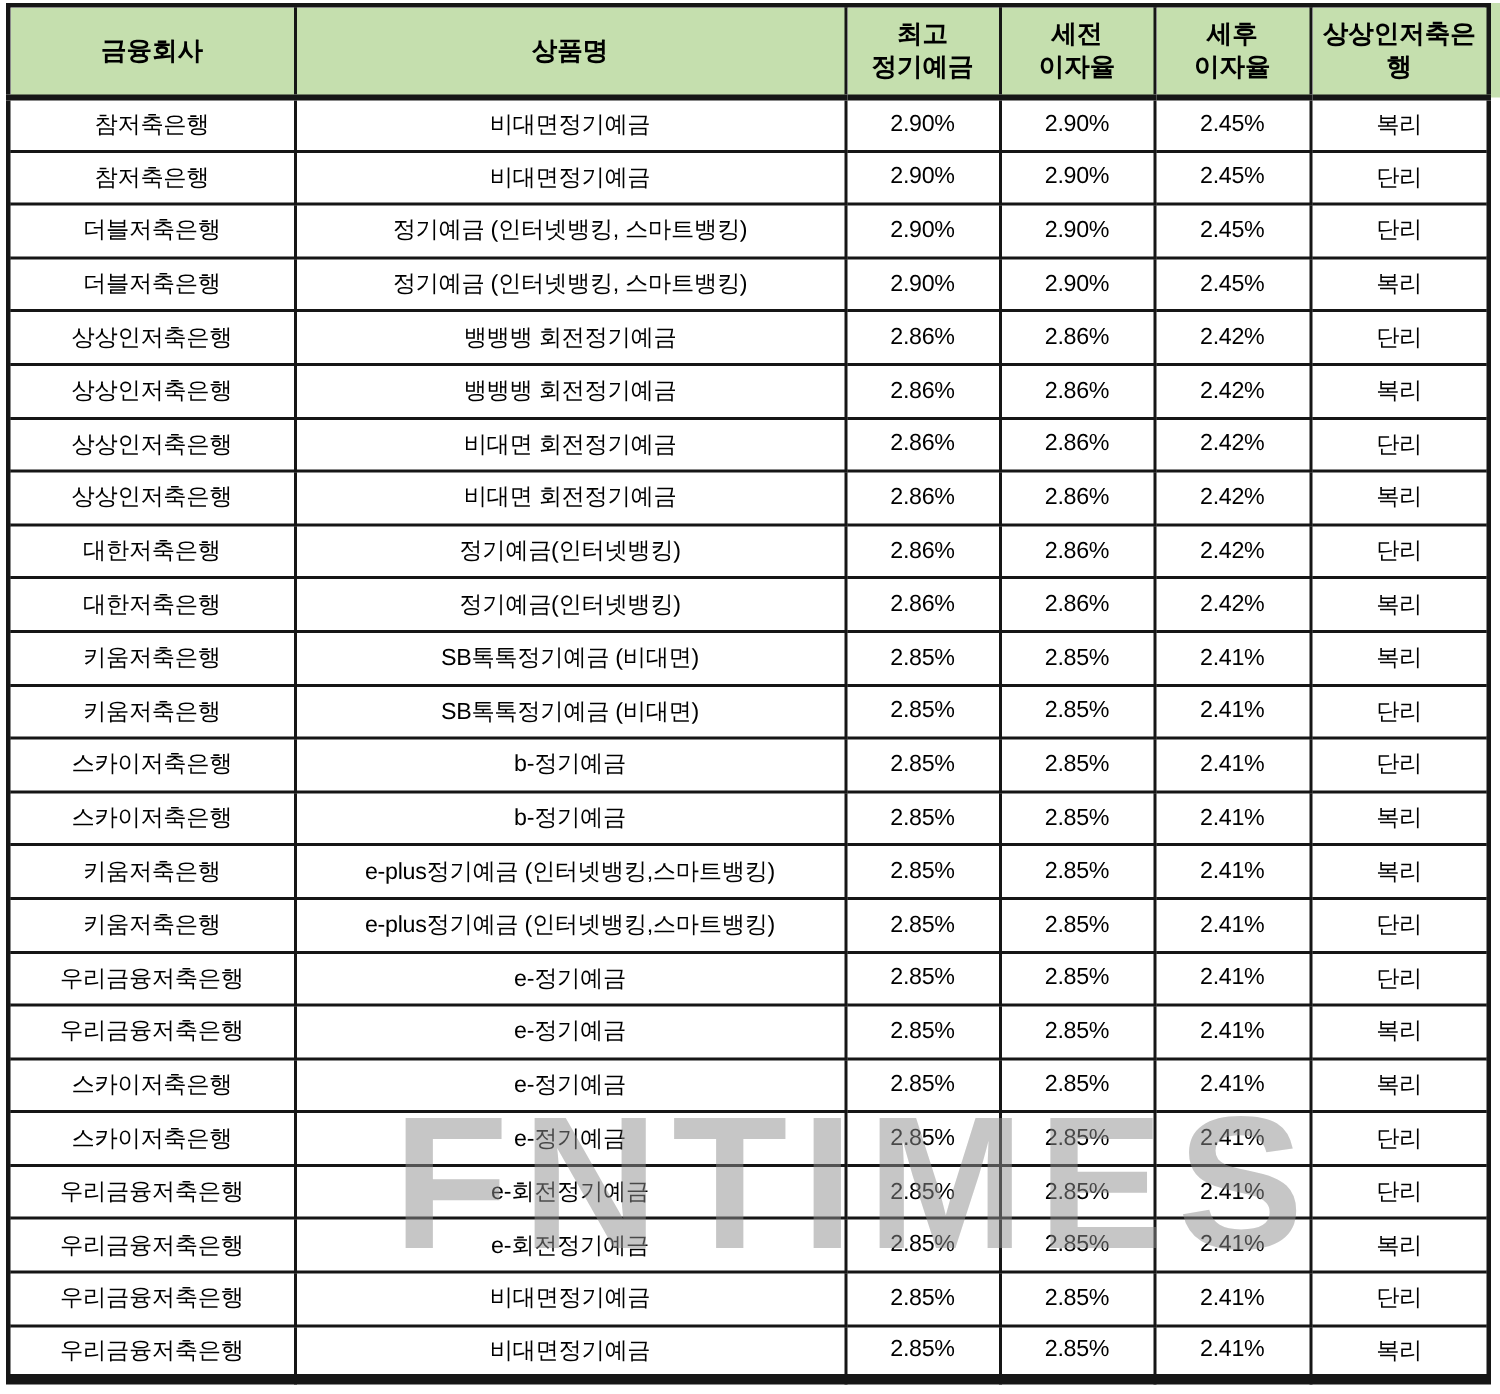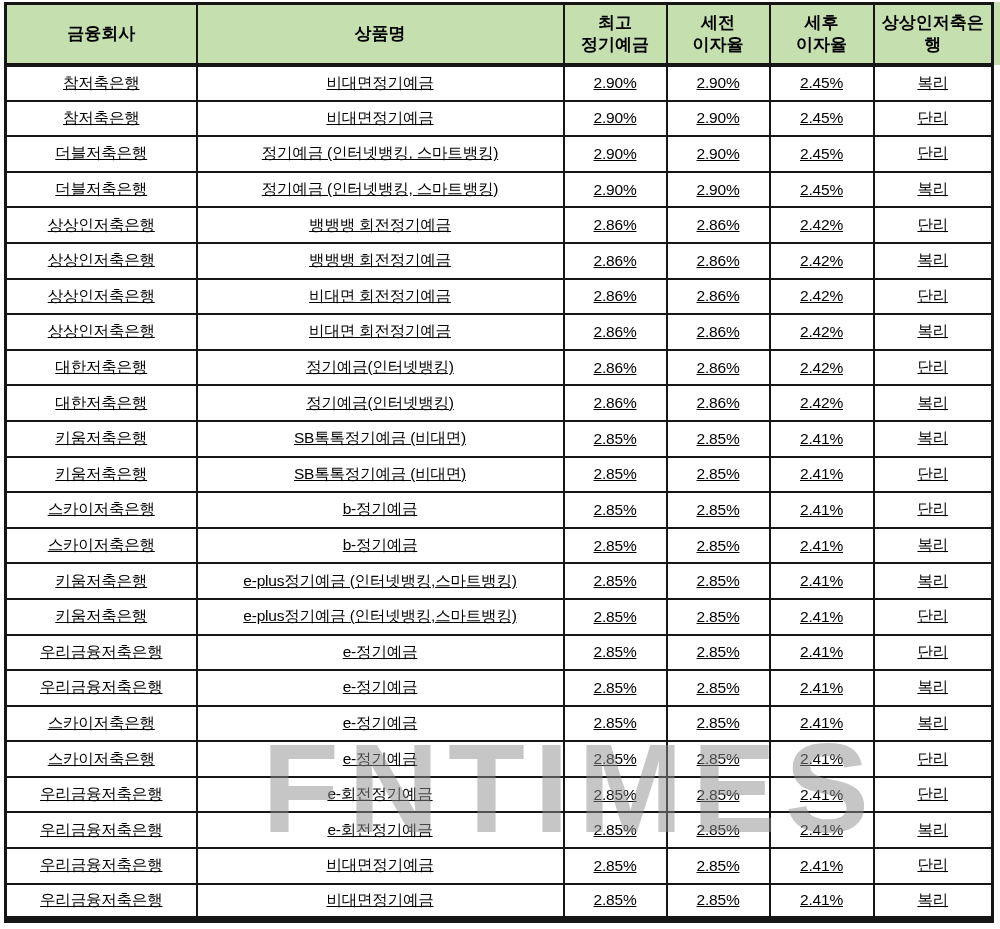--- a/index.html
+++ b/index.html
@@ -42,21 +42,21 @@
   }
   table.rates thead th {
     background: var(--header-bg);
     font-size: 17px;
     font-weight: bold;
     line-height: 1.3;
     height: 58px;
     white-space: pre-line;
     border-bottom: 4px solid var(--border);
   }
-  table.rates tbody tr { height: 35.6px; background: var(--row-bg); text-decoration: underline; }
+  table.rates tbody tr { height: 35.6px; background: var(--row-bg); }
   table.rates tbody td { font-size: 15.5px; letter-spacing: -0.2px; }
 
   .watermark {
     position: absolute;
     left: 262px; top: 726px;
     font-size: 126px;
     font-weight: bold;
     line-height: 1;
     letter-spacing: 9px;
     color: var(--wm);

